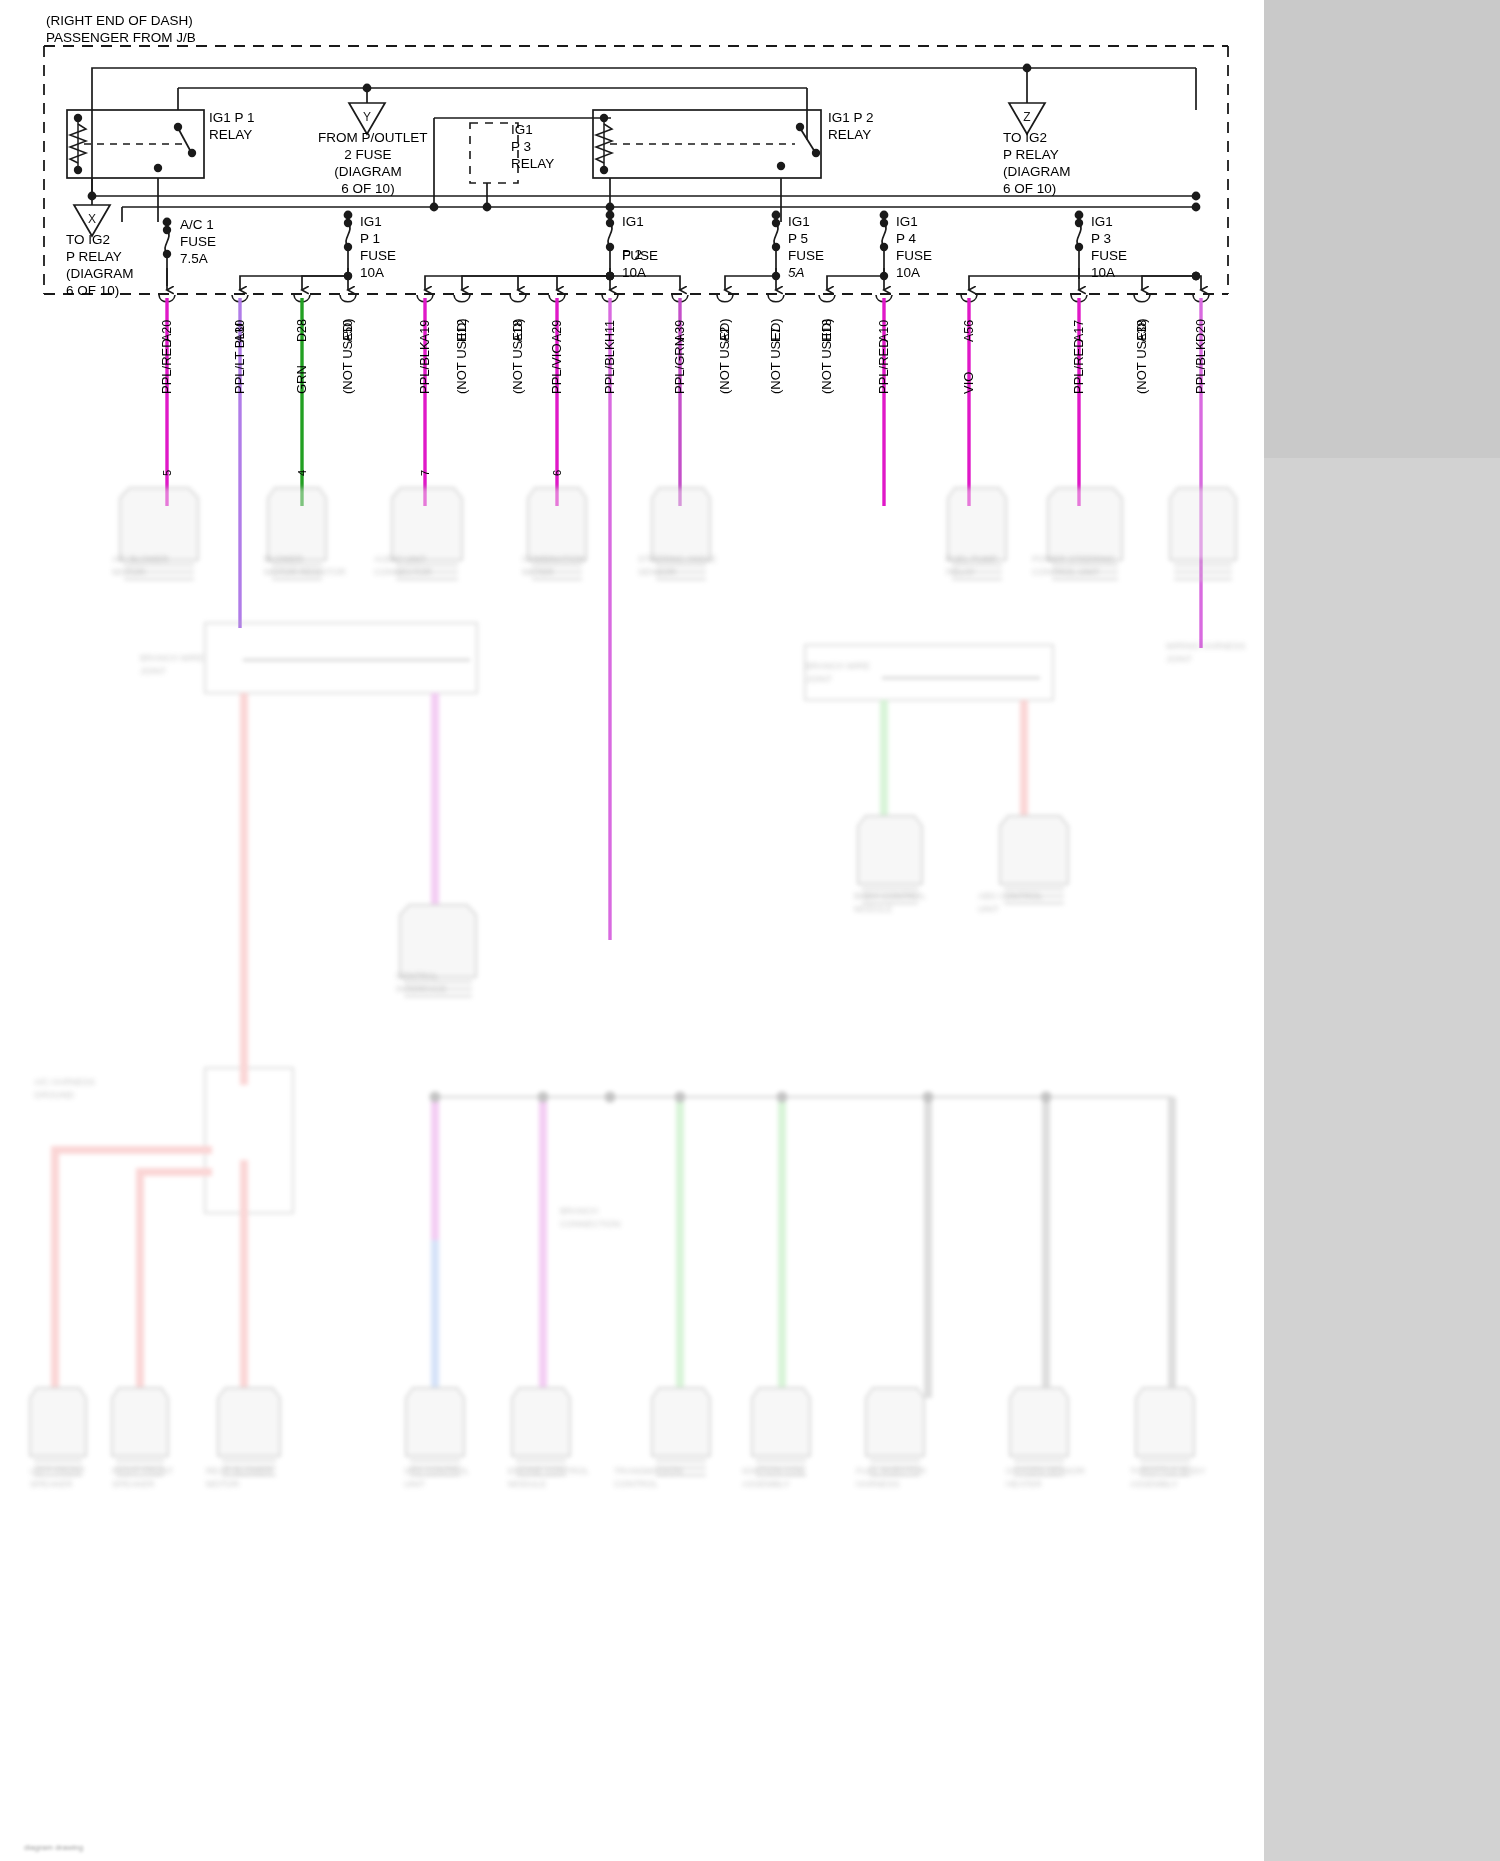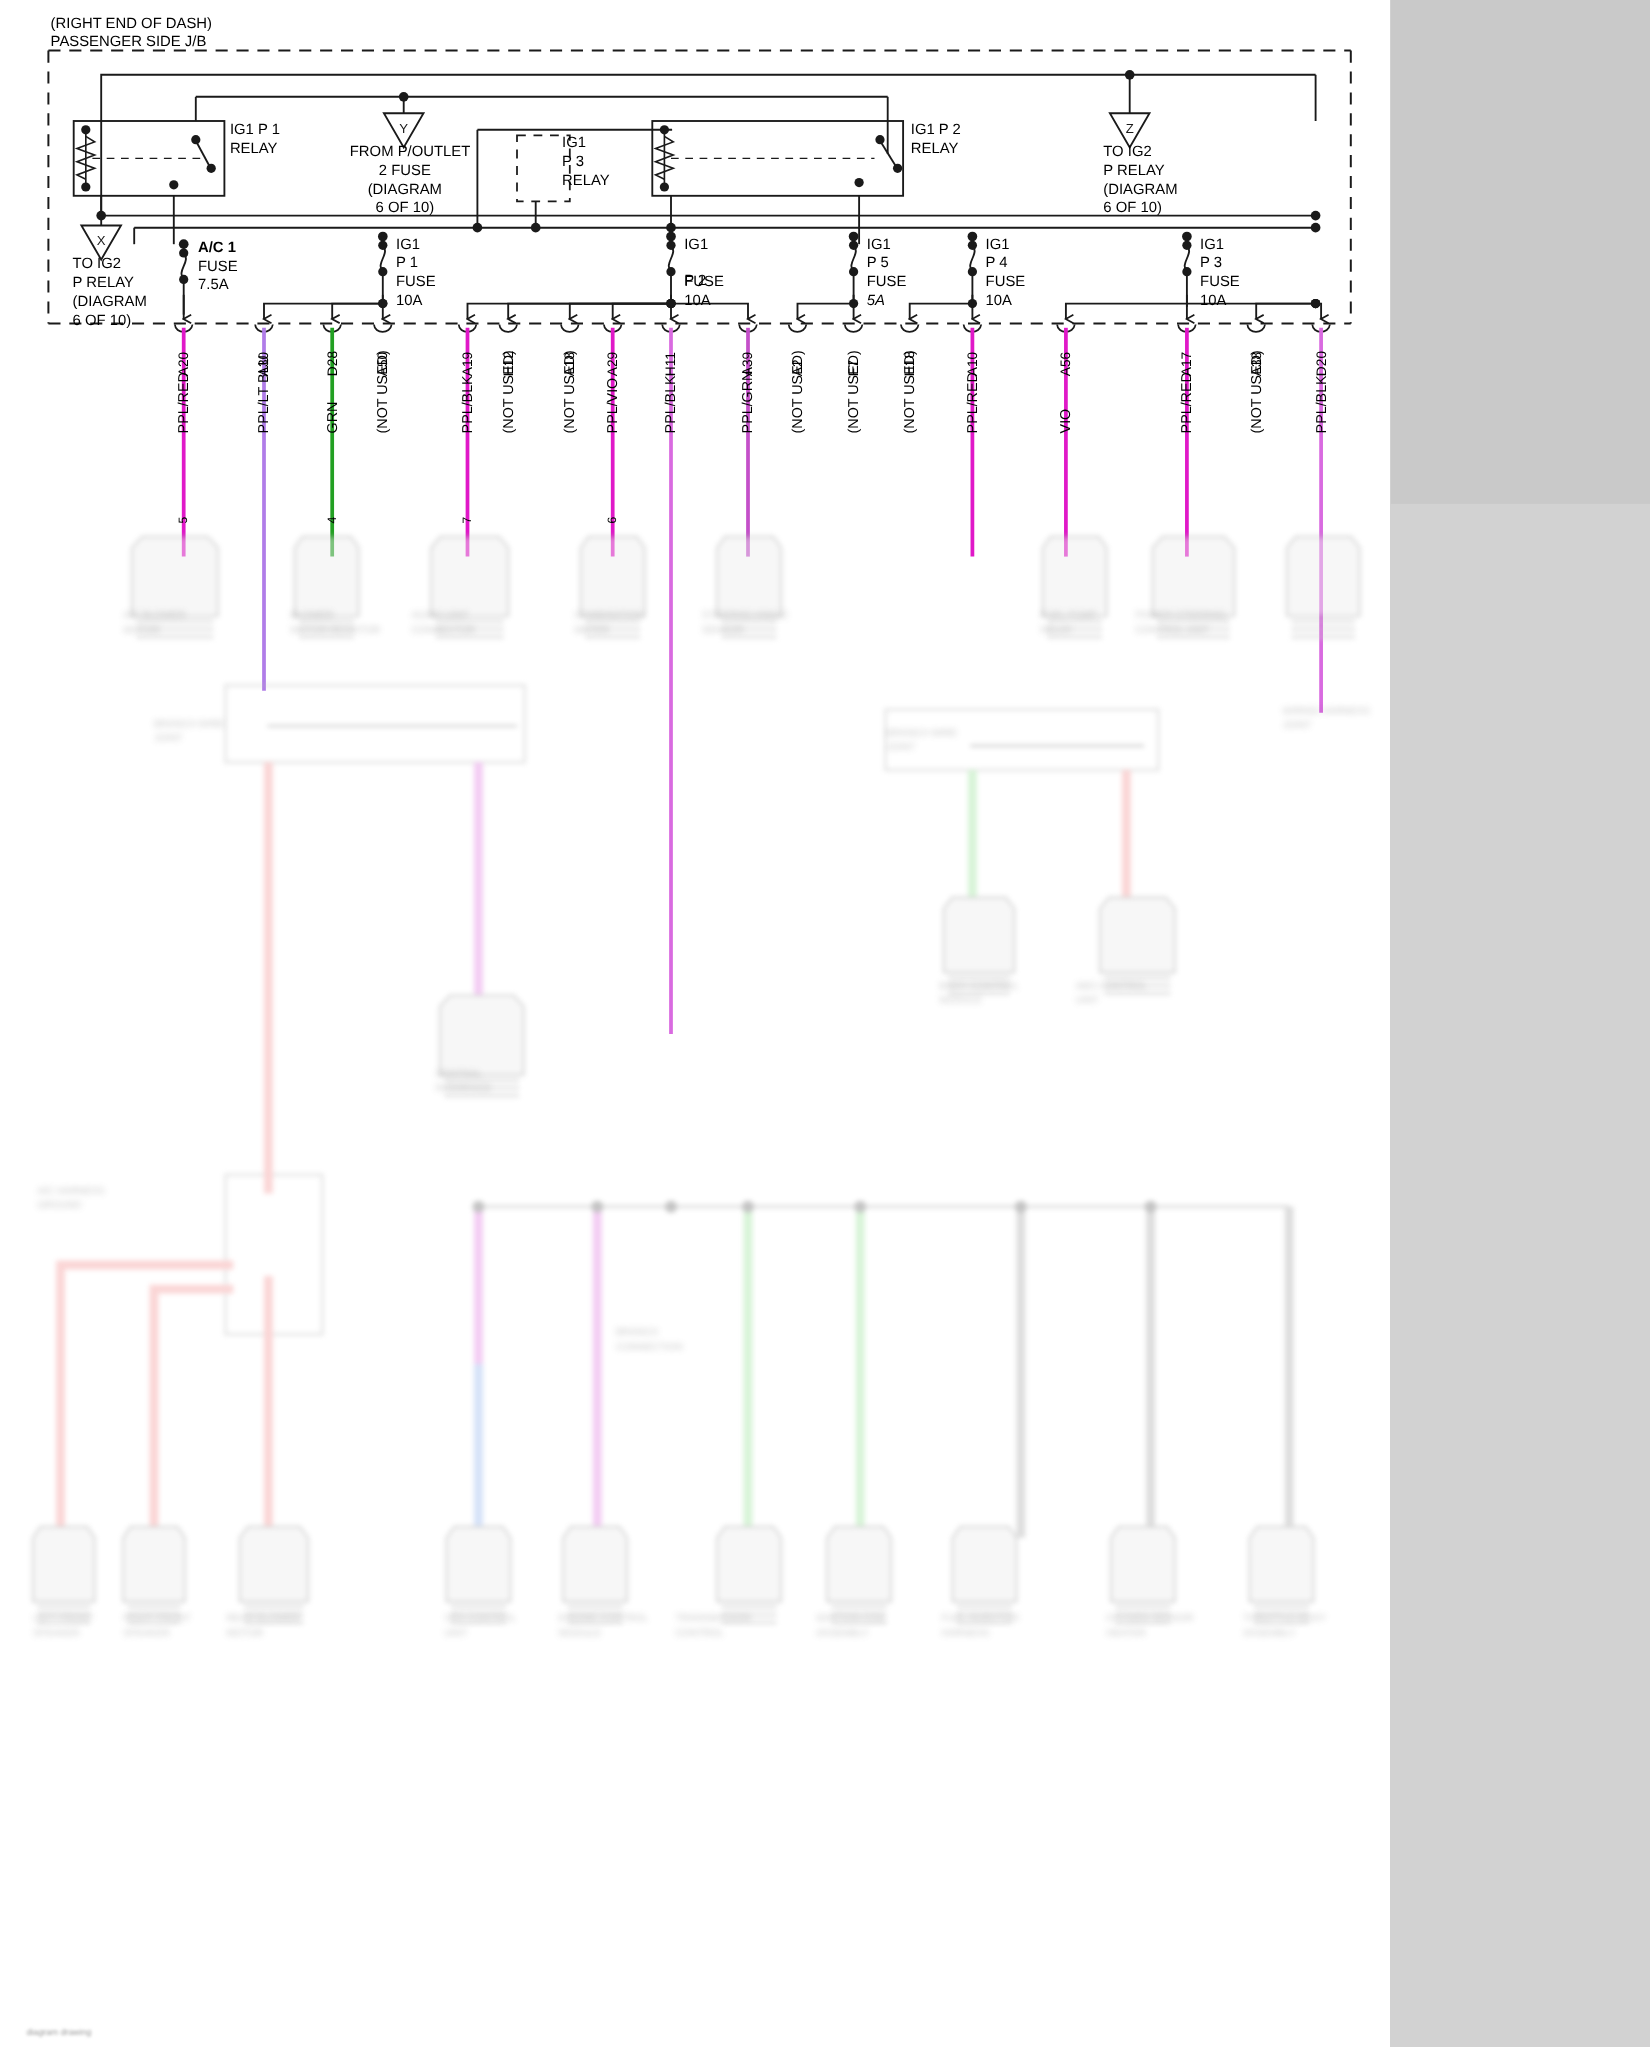--- a/index.html
+++ b/index.html
@@ -247,21 +247,21 @@
         <path d="M680,298 L680,506" stroke="#c44fc9" stroke-width="3.4"></path>
         <path d="M884,298 L884,506" stroke="#e018c8" stroke-width="3.4"></path>
         <path d="M969,298 L969,506" stroke="#e018c8" stroke-width="3.4"></path>
         <path d="M1079,298 L1079,506" stroke="#e018c8" stroke-width="3.4"></path>
         <path d="M1201,298 L1201,648" stroke="#d96ae0" stroke-width="3.4"></path>
       </g>
     <g id="term-group"></g>
   </svg>
 
   <div class="t" style="left:46px; top:12px;">(RIGHT END OF DASH)</div>
-  <div class="t" style="left:46px; top:29px;">PASSENGER SIDE J/B</div>
+  <div class="t" style="left:46px; top:29px;">PASSENGER FROM J/B</div>
 
   <div class="t" style="left:209px; top:109px;">IG1 P 1</div>
   <div class="t" style="left:209px; top:126px;">RELAY</div>
 
   <div class="t" style="left:511px; top:121px;">IG1</div>
   <div class="t" style="left:511px; top:138px;">P 3</div>
   <div class="t" style="left:511px; top:155px;">RELAY</div>
 
   <div class="t" style="left:828px; top:109px;">IG1 P 2</div>
   <div class="t" style="left:828px; top:126px;">RELAY</div>
@@ -274,21 +274,21 @@
   <div class="t" style="left:1003px; top:129px;">TO IG2</div>
   <div class="t" style="left:1003px; top:146px;">P RELAY</div>
   <div class="t" style="left:1003px; top:163px;">(DIAGRAM</div>
   <div class="t" style="left:1003px; top:180px;">6 OF 10)</div>
 
   <div class="t" style="left:66px; top:231px;">TO IG2</div>
   <div class="t" style="left:66px; top:248px;">P RELAY</div>
   <div class="t" style="left:66px; top:265px;">(DIAGRAM</div>
   <div class="t" style="left:66px; top:282px;">6 OF 10)</div>
 
-  <div class="t" style="left:180px; top:216px;font-weight:bold;">A/C 1</div>
+  <div class="t" style="left:180px; top:216px;">A/C 1</div>
   <div class="t" style="left:180px; top:233px;">FUSE</div>
   <div class="t" style="left:180px; top:250px;">7.5A</div>
 
   <div class="t" style="left:360px; top:213px;">IG1</div>
   <div class="t" style="left:360px; top:230px;">P 1</div>
   <div class="t" style="left:360px; top:247px;">FUSE</div>
   <div class="t" style="left:360px; top:264px;">10A</div>
 
   <div class="t" style="left:622px; top:213px;">IG1</div>
   <div class="t" style="left:622px; top:246px;">P 2</div>

